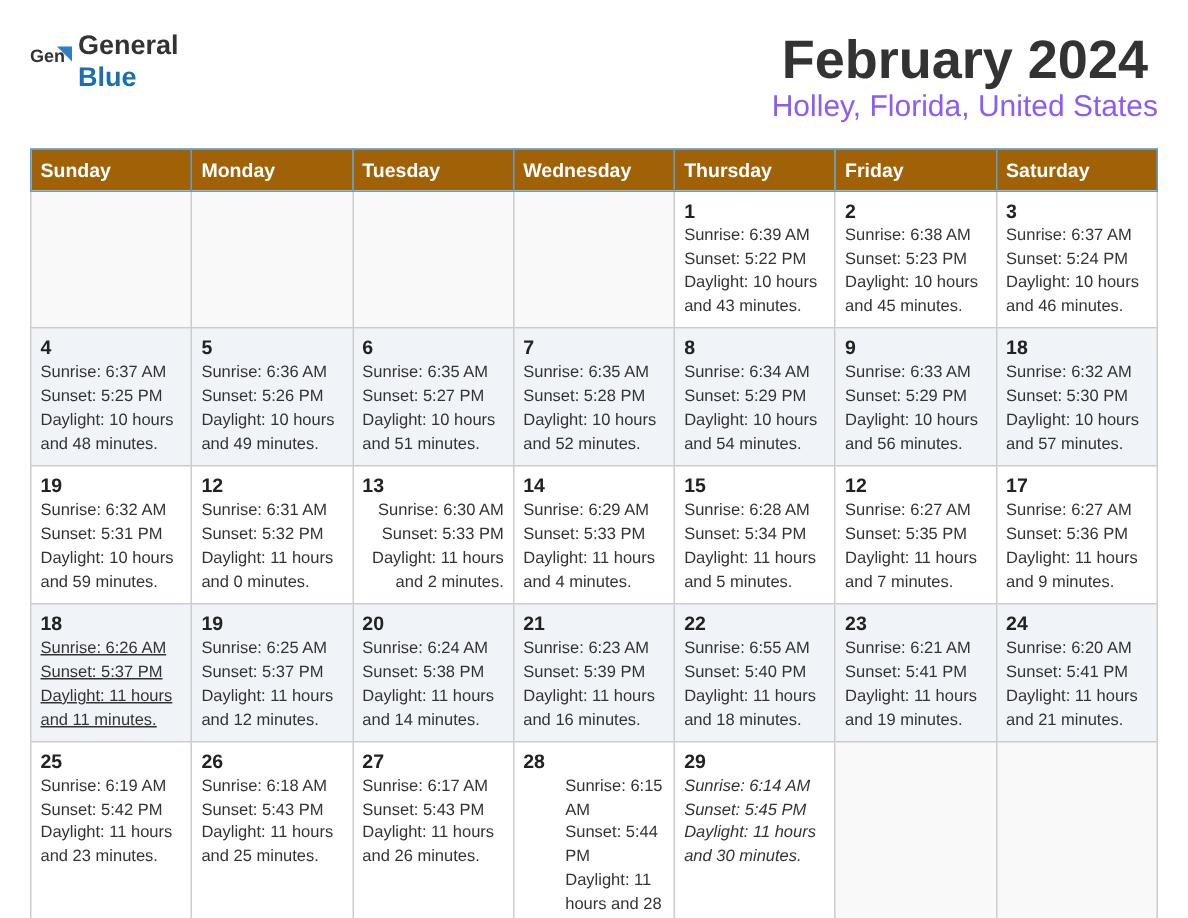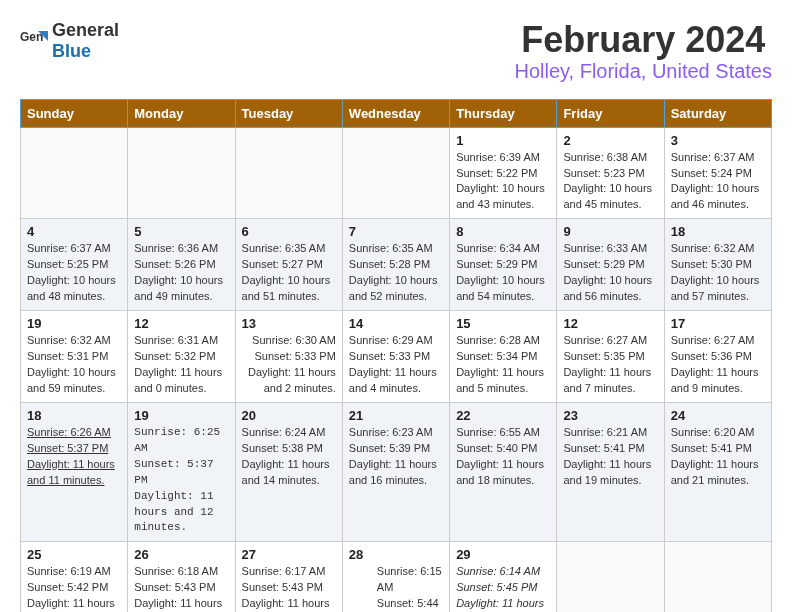--- a/index.html
+++ b/index.html
@@ -236,21 +236,21 @@
       </tr>
       <tr class="row-shaded">
         <td>
           <div class="day-number">18</div>
           <div class="day-detail" style="white-space: pre-line; text-decoration: underline;">Sunrise: 6:26 AM
 Sunset: 5:37 PM
 Daylight: 11 hours and 11 minutes.</div>
         </td>
         <td>
           <div class="day-number">19</div>
-          <div class="day-detail" style="white-space: pre-line; font-family: Liberation Mono, monospace;">Sunrise: 6:25 AM
+          <div class="day-detail" style="white-space: pre-line;">Sunrise: 6:25 AM
 Sunset: 5:37 PM
 Daylight: 11 hours and 12 minutes.</div>
         </td>
         <td>
           <div class="day-number">20</div>
           <div class="day-detail" style="white-space: pre-line;">Sunrise: 6:24 AM
 Sunset: 5:38 PM
 Daylight: 11 hours and 14 minutes.</div>
         </td>
         <td>

